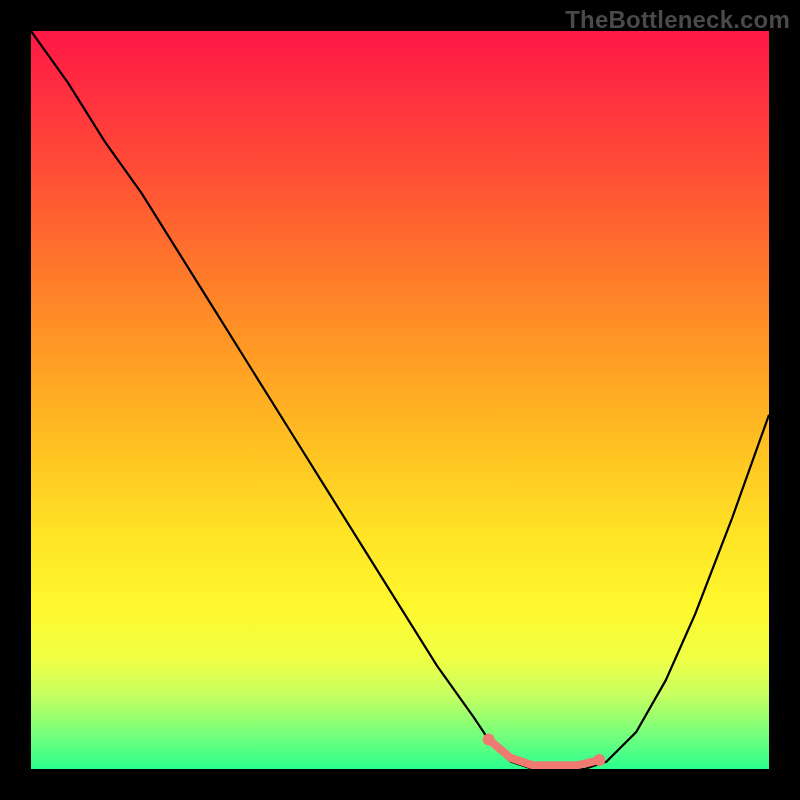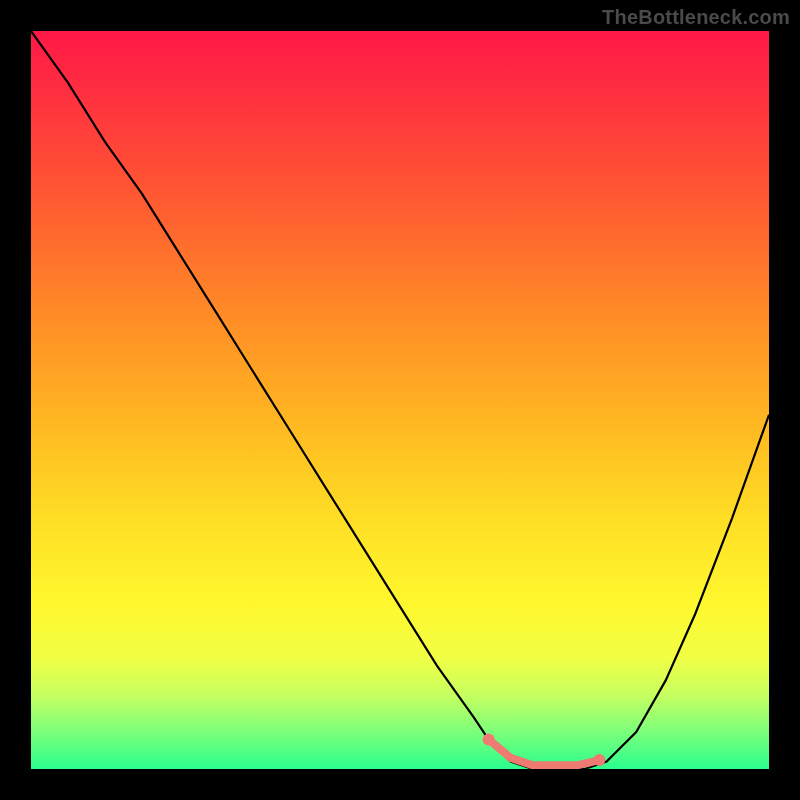--- a/index.html
+++ b/index.html
@@ -17,21 +17,21 @@
   #fff82e 78%,
   #f0ff45 85%,
   #c6ff60 90%,
   #7bff7a 95%,
   #2bff8e 100%)}
 .curve{position:absolute;inset:0}
 .curve path{stroke:#000;stroke-width:2.2;fill:none}
 .pink-dots{position:absolute;inset:0}
 .pink-dots circle{fill:#ef7a72}
 .pink-dots path{stroke:#ef7a72;stroke-width:8;stroke-linecap:round;fill:none}
-.watermark{position:absolute;top:6px;right:10px;color:#4a4a4a;font-weight:700;font-size:20px;letter-spacing:.2px;user-select:none}
+.watermark{position:absolute;top:6px;right:10px;color:#4a4a4a;font-weight:700;font-size:24px;letter-spacing:.2px;user-select:none}
 </style>
 </head>
 <body>
 
 <div class="frame">
 
   <div class="watermark">TheBottleneck.com</div>
 
   <div class="plot-area">
     <div class="gradient"></div>

